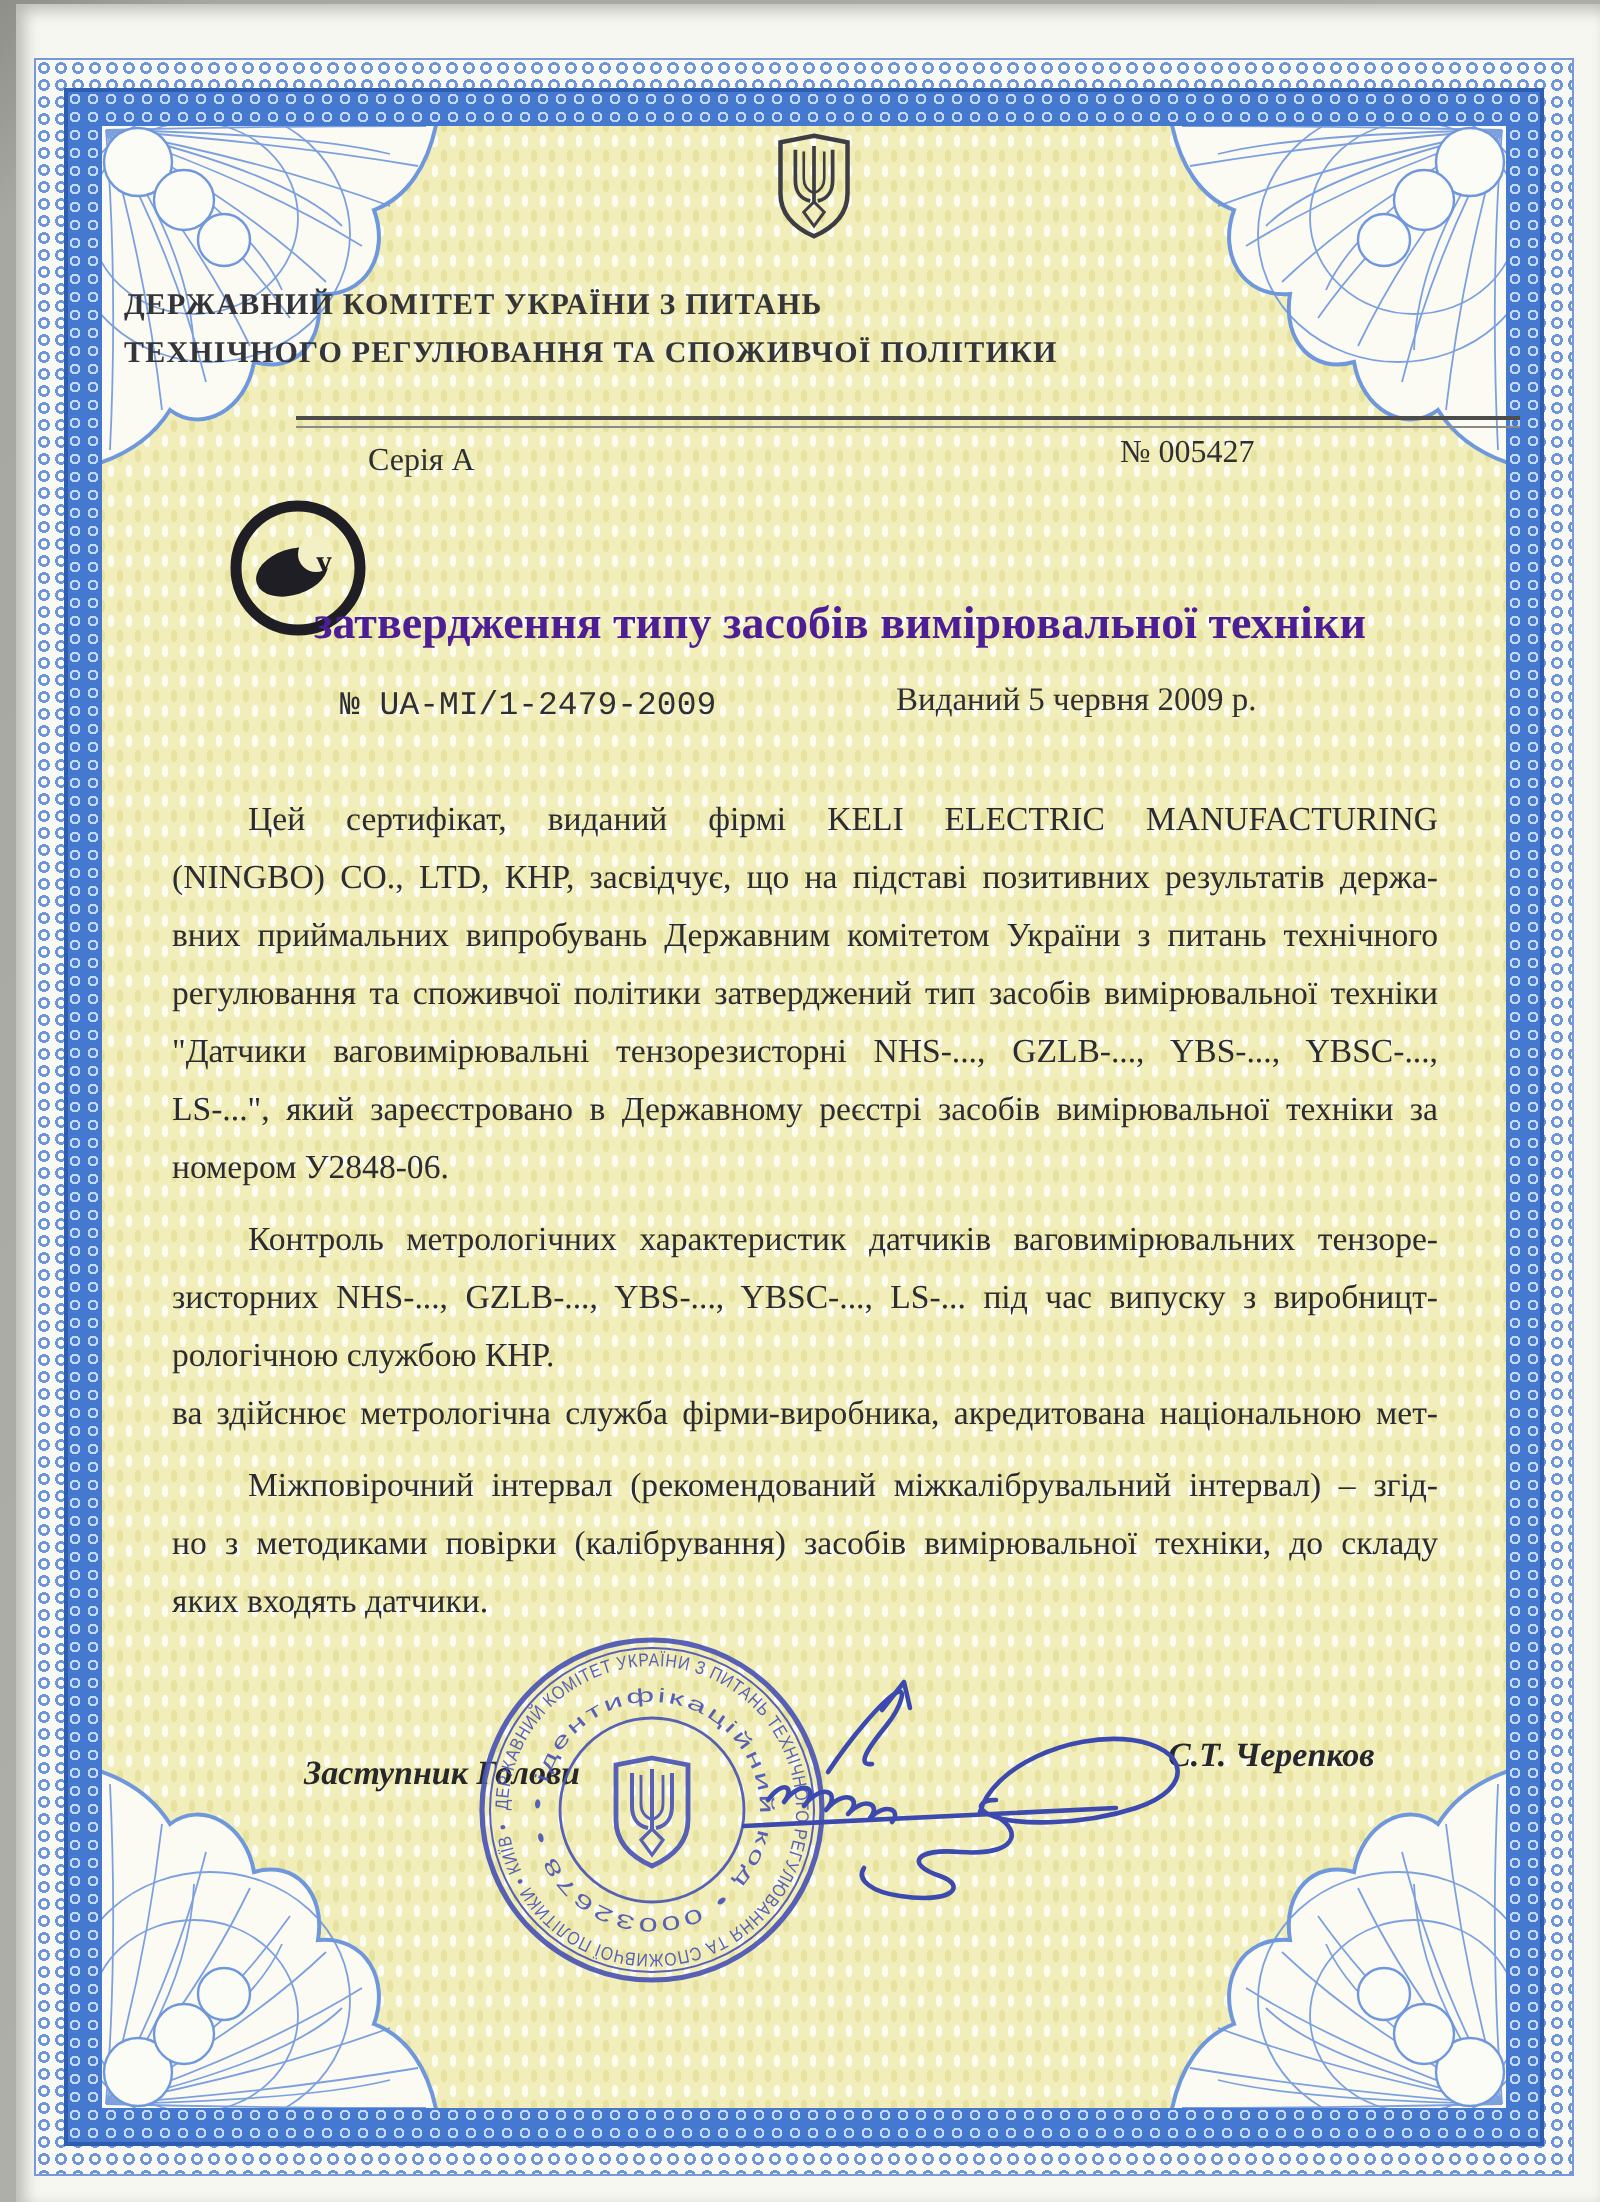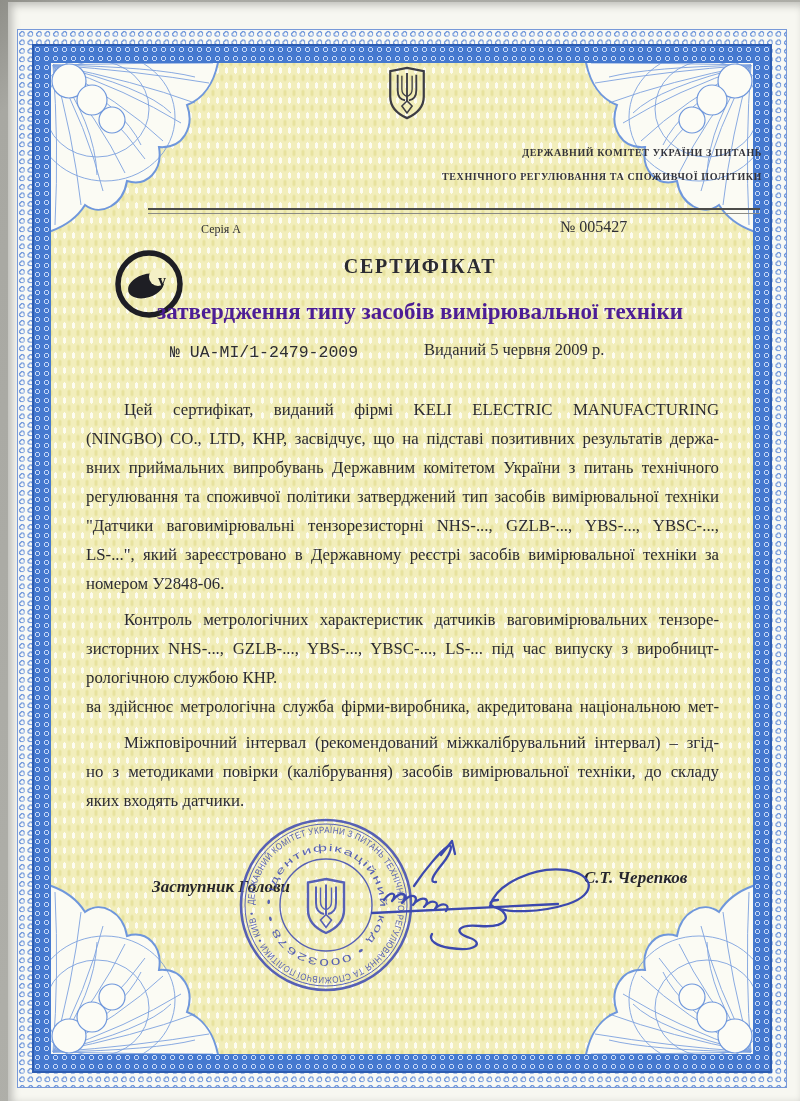--- a/index.html
+++ b/index.html
@@ -51,38 +51,38 @@
   .corner-flower { position:absolute; width:178px; height:178px; color:#6f97dc; }
   .fl-tl { left:-6px;  top:-6px; }
   .fl-tr { right:-6px; top:-6px;    transform:scaleX(-1); }
   .fl-bl { left:-6px;  bottom:-6px; transform:scaleY(-1); }
   .fl-br { right:-6px; bottom:-6px; transform:scale(-1,-1); }
   
   .layer { position:absolute; inset:0; color:#2e2e35; }
   .emblem-top { position:absolute; left:386px; top:66px; width:42px; height:54px; color:#3d3d44; }
   .header {
     position:absolute; left:62px; top:141px; width:700px;
-    text-align:right; font-weight:bold; font-size:10px; line-height:24px;
+    text-align:left; font-weight:bold; font-size:15px; line-height:24px;
     letter-spacing:0.6px; color:#34343b;
   }
   .rule { position:absolute; left:148px; top:208px; width:612px; height:3px;
     border-top:2.5px solid #4c4c4a; border-bottom:1.2px solid #8b8b85; }
-  .seria   { position:absolute; left:201px; top:222px; font-size:12px; }
+  .seria   { position:absolute; left:184px; top:222px; font-size:16px; }
   .formnum { position:absolute; left:560px; top:218px; font-size:16px; }
   .approval-mark { position:absolute; left:111px; top:246px; width:76px; height:76px; }
   .cert-title {
     position:absolute; left:120px; top:255px; width:600px; text-align:center;
     font-weight:bold; font-size:20px; letter-spacing:1.8px; color:#2b2b32;
   }
   .cert-subtitle {
     position:absolute; left:100px; top:299px; width:640px; text-align:center;
     font-weight:bold; font-size:23px; color:#4c1d95;
   }
   .certnum { position:absolute; left:170px; top:343px; font-size:16.5px;font-family:Liberation Mono, monospace; }
-  .issued  { position:absolute; left:424px; top:340px; font-size:16.5px; }
+  .issued  { position:absolute; left:448px; top:340px; font-size:16.5px; }
   .body-text {
     position:absolute; left:86px; top:395px; width:633px;
     font-size:16.8px; line-height:29px; color:#2b2b33;
   }
   .bline { text-align:justify; text-align-last:justify; }
   .bline.end { text-align-last:left; }
   .bline.ind { text-indent:38px; }
   .bline.gap { margin-top:7px; }
   .sign-role { position:absolute; left:152px; top:877px; font-weight:bold; font-style:italic; font-size:17px; color:#26262d; }
   .sign-name { position:absolute; left:584px; top:868px; font-weight:bold; font-style:italic; font-size:17px; color:#26262d; }
@@ -173,21 +173,20 @@
   <div class="seria">Серія А</div>
   <div class="formnum">№ 005427</div>
 
   <svg class="approval-mark" viewBox="0 0 76 76">
     <circle cx="38" cy="38" r="31" fill="none" stroke="#1e1e24" stroke-width="5.5"></circle>
     <ellipse cx="35" cy="40" rx="18.5" ry="11.5" fill="#1e1e24" transform="rotate(-18 35 40)"></ellipse>
     <circle cx="47" cy="31" r="9" fill="#f4f0c6"></circle>
     <text x="51" y="40" font-size="16" font-weight="bold" fill="#1e1e24" text-anchor="middle">у</text>
   </svg>
 
-  <div class="cert-title">СЕРТИФІКАТ</div>
   <div class="cert-subtitle">затвердження типу засобів вимірювальної техніки</div>
 
   <div class="certnum">№  UA-MI/1-2479-2009</div>
   <div class="issued">Виданий 5 червня 2009 р.</div>
 
   <div class="body-text">
     <div class="bline ind">Цей сертифікат, виданий фірмі KELI ELECTRIC MANUFACTURING</div>
     <div class="bline">(NINGBO) CO., LTD, КНР, засвідчує, що на підставі позитивних результатів держа-</div>
     <div class="bline">вних приймальних випробувань Державним комітетом України з питань технічного</div>
     <div class="bline">регулювання та споживчої політики затверджений тип засобів вимірювальної техніки</div>

